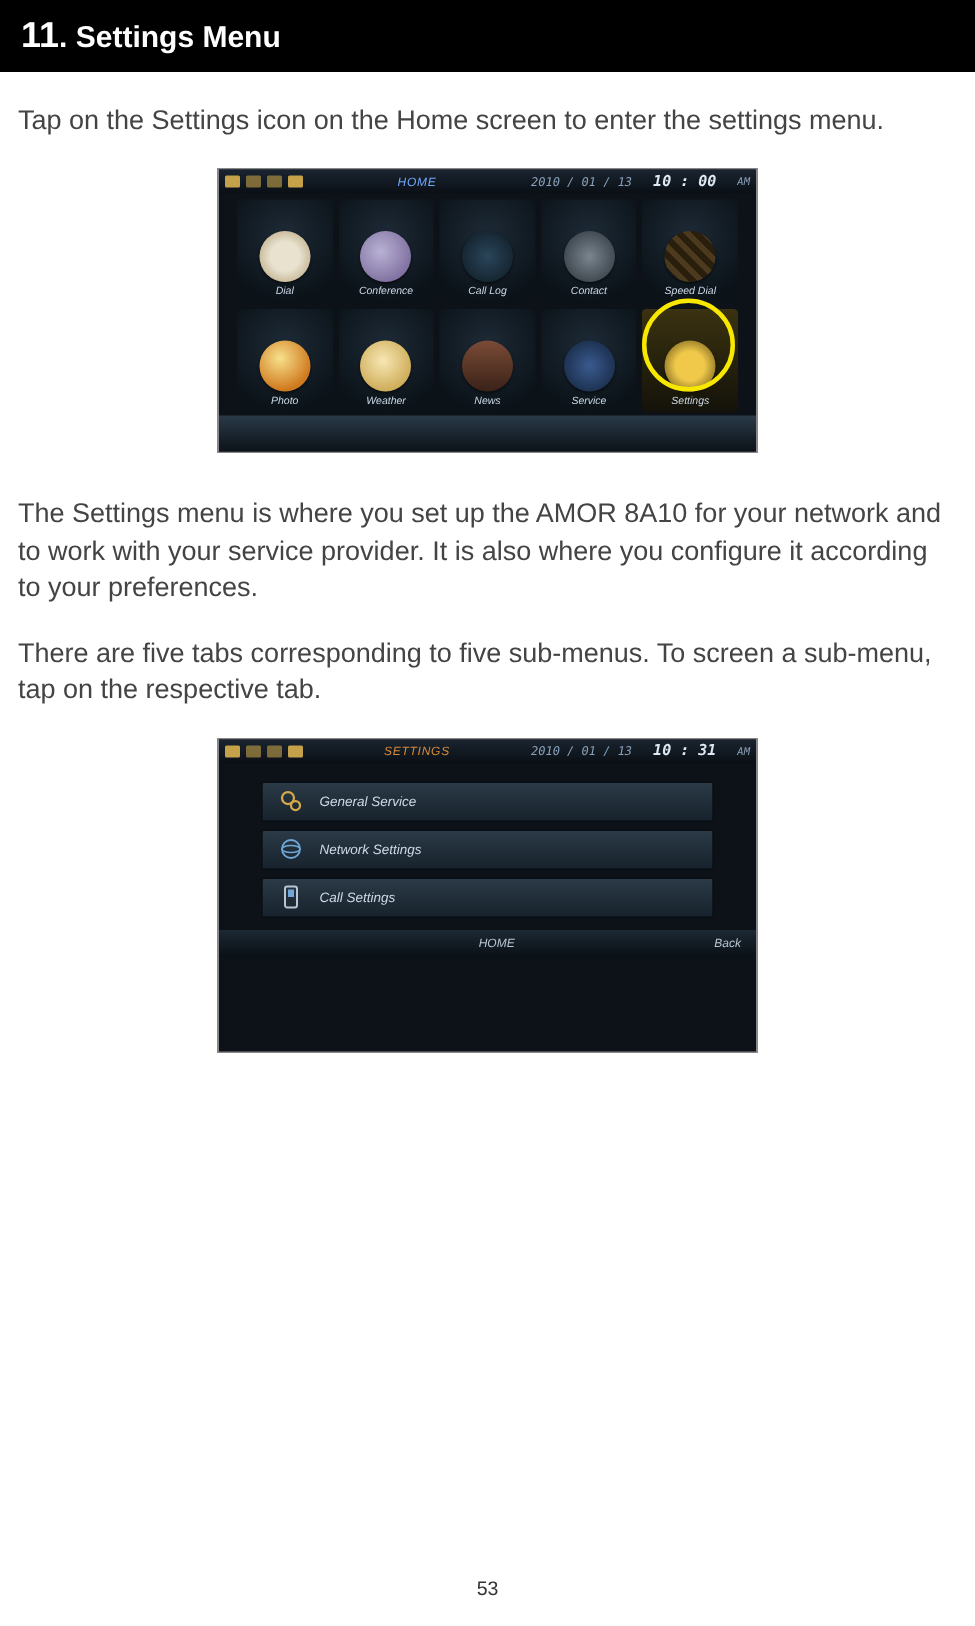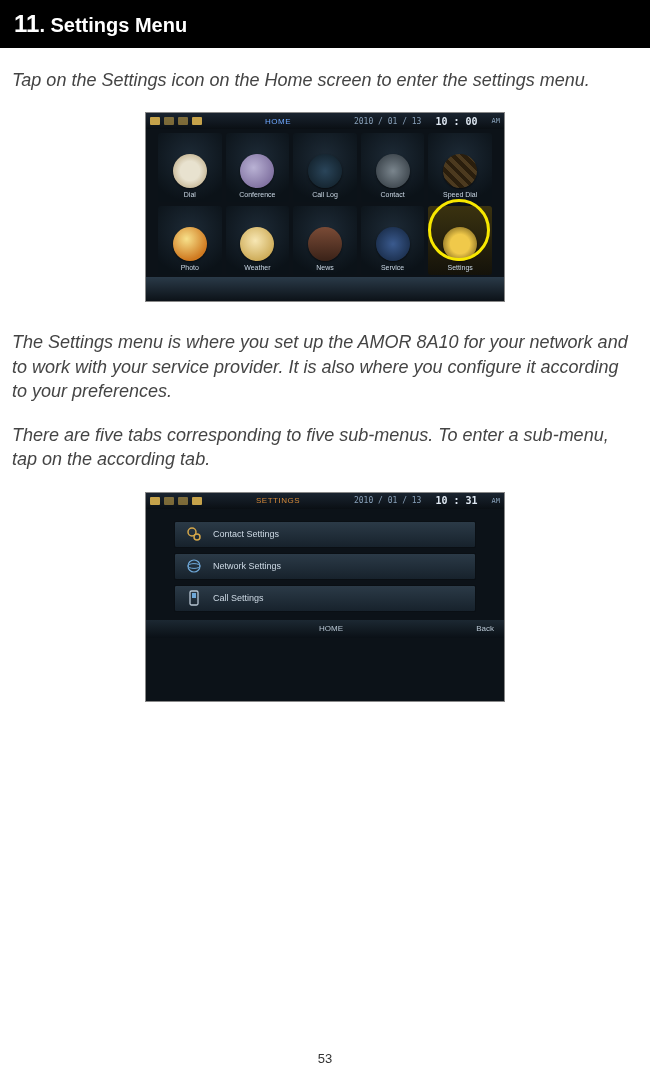--- a/index.html
+++ b/index.html
@@ -1,22 +1,22 @@
 <!DOCTYPE html>
 <html><head>
 <meta charset="utf-8">
 <style>
   html,body{margin:0;padding:0;background:#fff;font-family:Arial,Helvetica,sans-serif;color:#333;}
   .page{width:650px;height:1084px;position:relative;background:#fff;border-radius:18px;}
   .header{background:#000;color:#fff;padding:10px 14px;font-weight:bold;font-size:20px;}
   .header .chap{font-size:24px;}
   .body-col{padding:20px 12px 0 12px;}
-  .para{font-size:18px;color:#444;margin:0 0 20px 0;line-height:1.35;font-style:italic;}
+  .para{font-size:18px;color:#444;margin:0 0 20px 0;line-height:1.35;}
   .screen-wrap{display:flex;justify-content:center;margin-bottom:28px;}
-  .device-screen{width:358px;border:1px solid #888;background:#0c1218;position:relative;}
+  .device-screen{width:358px;border:1px solid #888;background:#0c1218;position:relative;font-style:italic;}
   .statusbar{display:flex;align-items:center;height:16px;background:linear-gradient(#1a2430,#0a0f14);font-size:8px;color:#c8d6e4;padding:0 4px;}
   .status-left{display:flex;gap:4px;align-items:center;}
   .sb-ico{width:10px;height:8px;background:#c5a24a;border-radius:1px;}
   .sb-ico.dim{opacity:.6;}
   .status-center{flex:1;text-align:center;color:#6fa8ff;letter-spacing:.5px;}
   .status-right{display:flex;gap:14px;align-items:center;font-family:monospace;}
   .clock-main{color:#dfe8f2;font-weight:bold;font-size:10px;}
   .clock-ampm{color:#88a0b8;font-size:7px;}
   .home-grid{padding:4px 12px 0 12px;display:grid;grid-template-columns:repeat(5,1fr);grid-template-rows:repeat(2,1fr);gap:4px;height:142px;}
   .app{background:radial-gradient(circle at 50% 35%,#1d2a36,#0b1218 80%);border-radius:3px;display:flex;flex-direction:column;align-items:center;justify-content:flex-end;position:relative;overflow:hidden;}
@@ -113,21 +113,21 @@
               <div class="app-ico ico-settings"></div>
               <div class="app-label">Settings</div>
             </div>
       </div>
       <div class="dock"></div>
       <div class="highlight-ring"></div>
     </div>
   </div>
 
   <p class="para">The Settings menu is where you set up the AMOR 8A10 for your network and to work with your service provider. It is also where you configure it according to your preferences.</p>
-  <p class="para">There are five tabs corresponding to five sub-menus. To enter a sub-menu, tap on the according tab.</p>
+  <p class="para">There are five tabs corresponding to five sub-menus. To screen a sub-menu, tap on the respective tab.</p>
 
   <div class="screen-wrap">
     <div class="device-screen" style="height:208px;">
       <div class="statusbar">
         <div class="status-left">
           <span class="sb-ico"></span>
           <span class="sb-ico dim"></span>
           <span class="sb-ico dim"></span>
           <span class="sb-ico"></span>
         </div>
@@ -141,21 +141,21 @@
       <div class="settings-body">
         <div class="settings-row">
           <span class="srow-ico">
             <svg width="18" height="18" viewBox="0 0 18 18">
                   <g fill="none" stroke="#d6a84a" stroke-width="1.5">
                     <circle cx="7" cy="7" r="4"></circle>
                     <circle cx="12" cy="12" r="3"></circle>
                   </g>
                 </svg>
           </span>
-          <span class="srow-label">Contact Settings</span>
+          <span class="srow-label">General Service</span>
         </div>
         <div class="settings-row">
           <span class="srow-ico">
             <svg width="18" height="18" viewBox="0 0 18 18">
                   <g fill="#6fa8d8">
                     <circle cx="9" cy="9" r="6" fill="none" stroke="#6fa8d8" stroke-width="1.2"></circle>
                     <ellipse cx="9" cy="9" rx="6" ry="2.4" fill="none" stroke="#6fa8d8" stroke-width="1"></ellipse>
                   </g>
                 </svg>
           </span>

